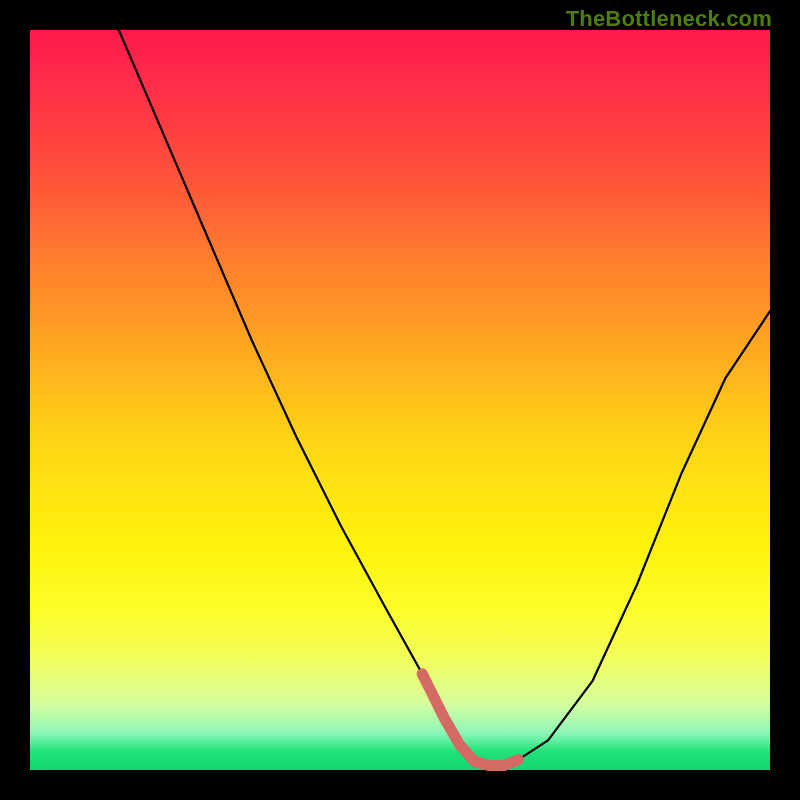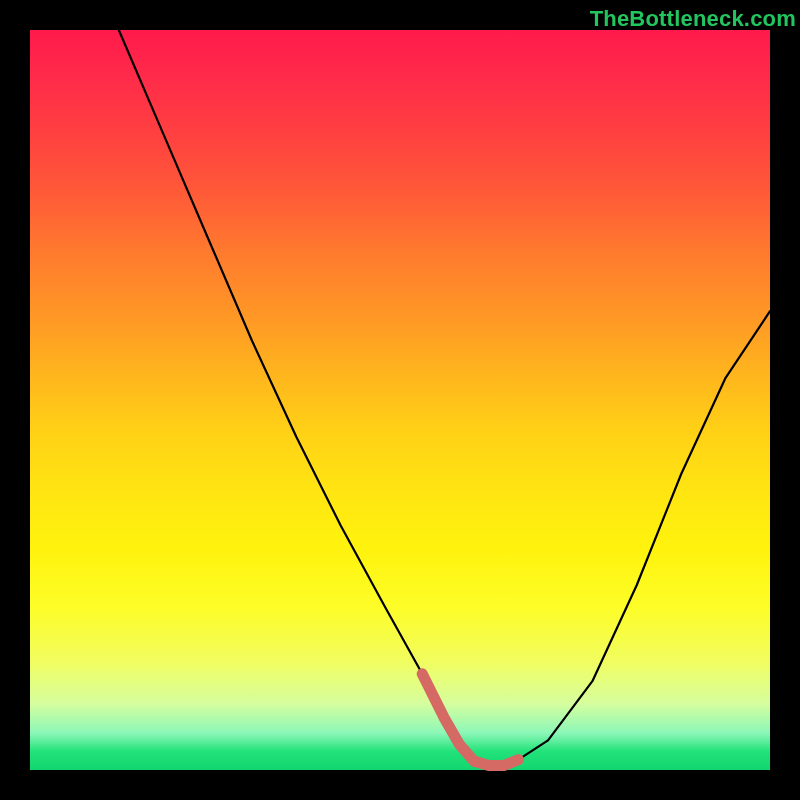--- a/index.html
+++ b/index.html
@@ -39,22 +39,22 @@
       #f2fd5c 85%,
       #d6fe9e 91%,
       #8cf7b8 95%,
       #22e27a 97.5%,
       #11d66f 100%
     );
   }
   .watermark {
     position: absolute;
     top: 6px;
-    right: 4px;
-    color: #22c55e;
+    right: 28px;
+    color: #4d7c0f;
     font-size: 22px;
     font-weight: 600;
     letter-spacing: 0.2px;
     pointer-events: none;
     user-select: none;
   }
   svg.curves {
     position: absolute;
     left: 0;
     top: 0;

